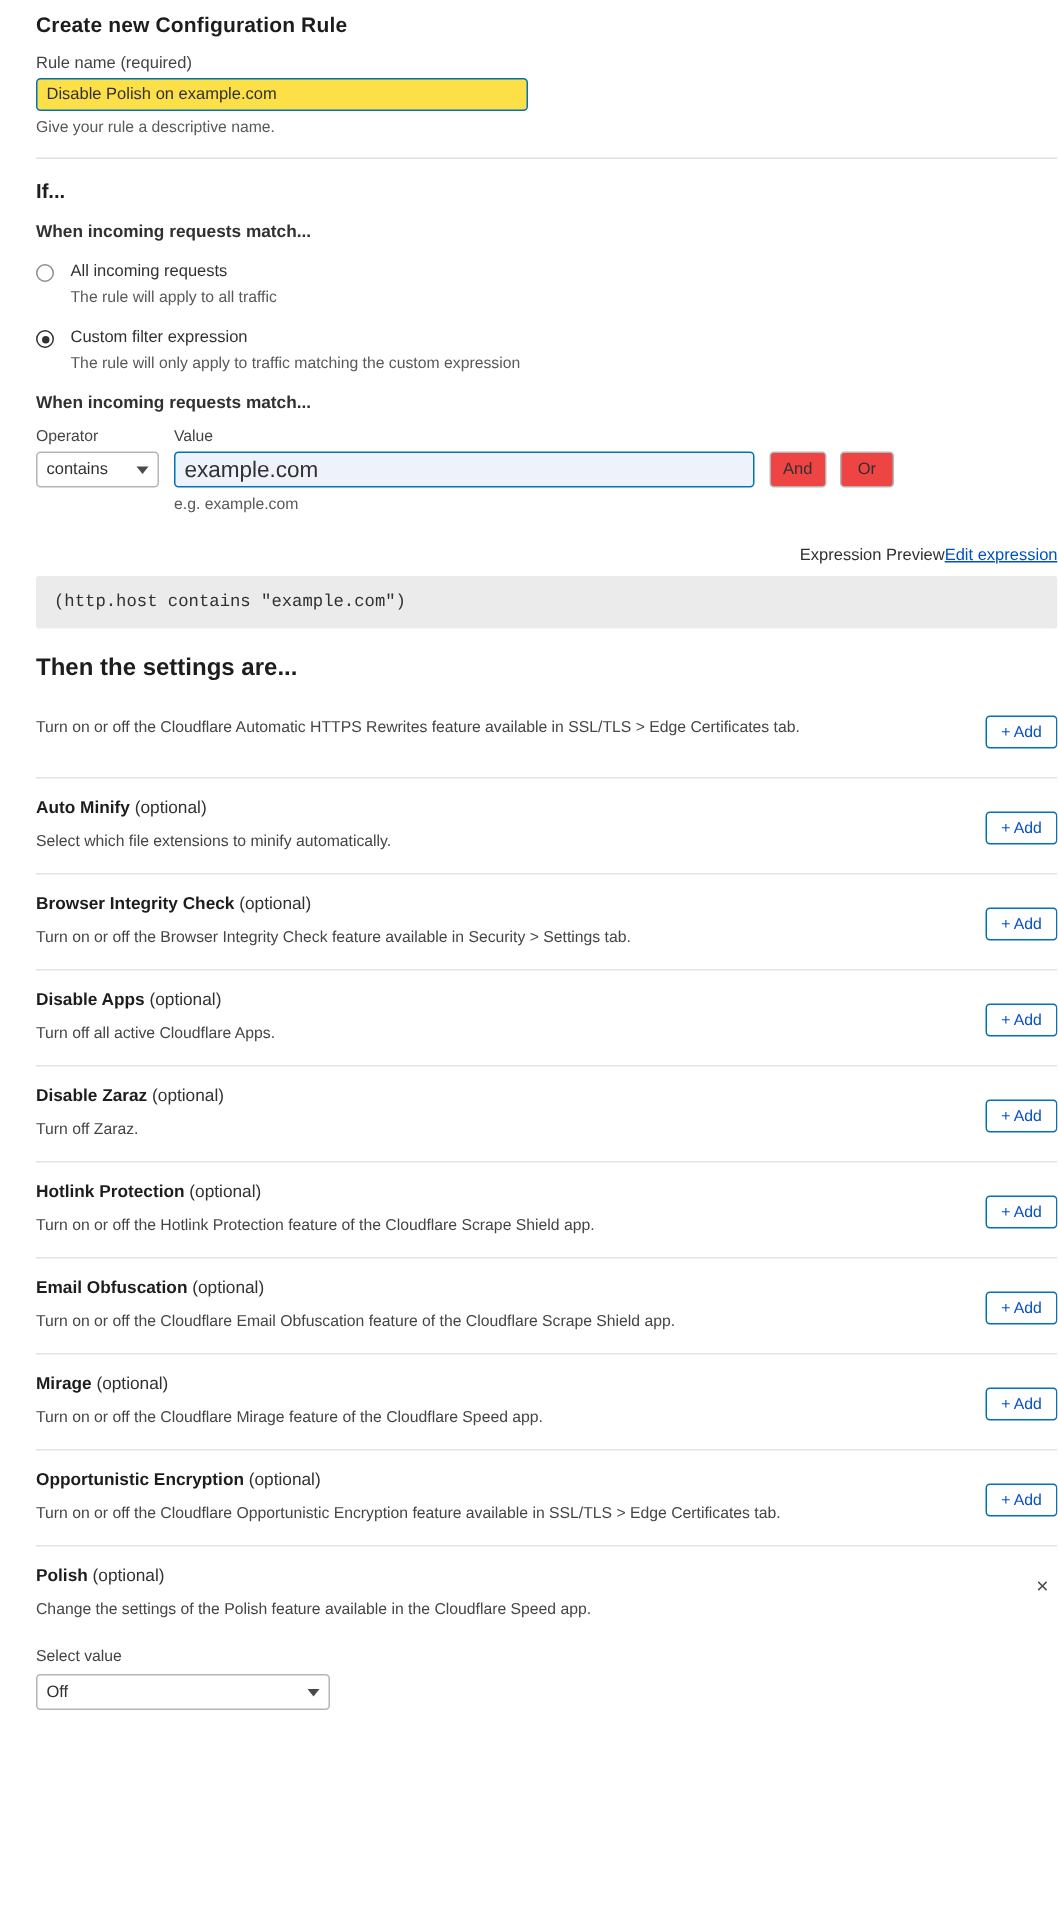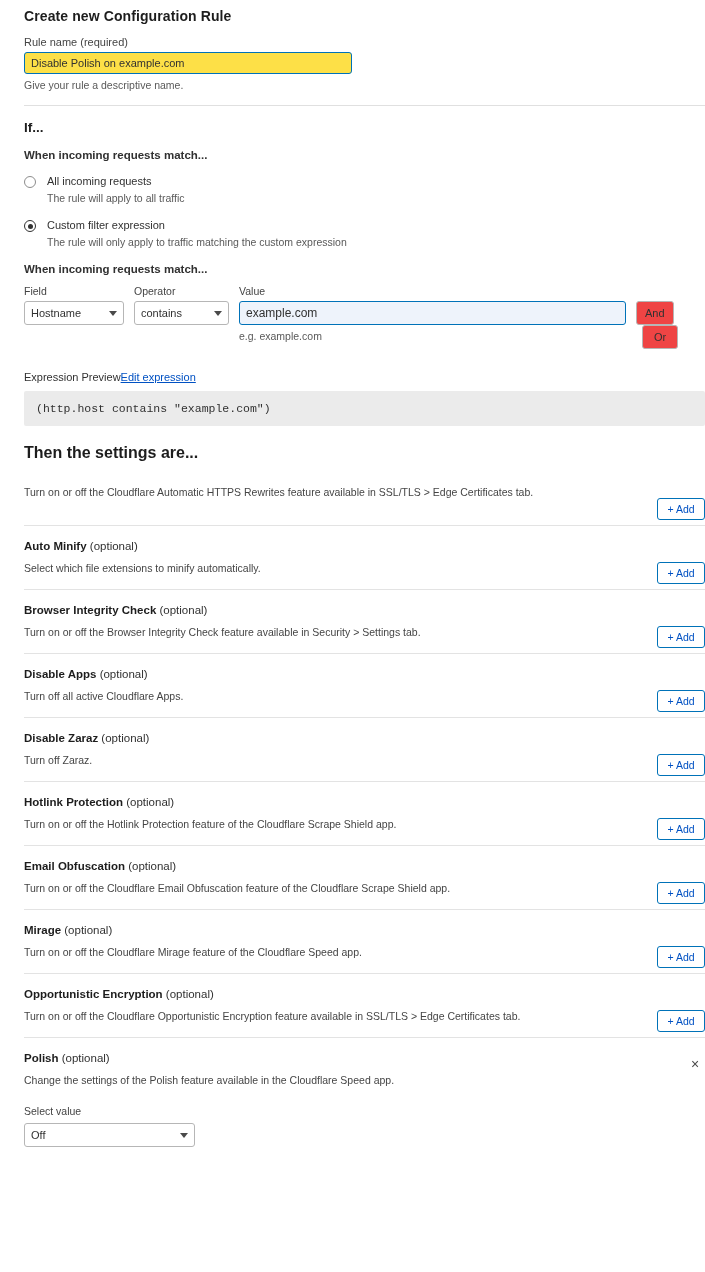--- a/index.html
+++ b/index.html
@@ -134,29 +134,29 @@
     position: absolute;
     right: 6px;
     top: 50%;
     width: 0; height: 0;
     margin-top: -2px;
     border-left: 4px solid transparent;
     border-right: 4px solid transparent;
     border-top: 5px solid #4a4a4a;
   }
   .select.field { width: 100px; }
-  .select.operator { width: 95px; text-align: right; }
+  .select.operator { width: 82px; text-align: right; }
   .value-input {
     width: 387px;
     height: 24px;
     border: 1px solid #0072b8;
     border-radius: 3px;
     background: #eef3fb;
     padding: 0 6px;
-    font-size: 12px;
+    font-size: 15px;
     color: #313131;
     font-family: "Liberation Sans", sans-serif;
     outline: none;
   }
   .value-hint {
     font-size: 10.5px;
     color: #595959;
     margin-top: 5px;
   }
   .btn-sm {
@@ -167,21 +167,21 @@
     background: #ef4444;
     font-size: 11px;
     color: #313131;
     font-family: "Liberation Sans", sans-serif;
     cursor: pointer;
     padding: 0 8px;
   }
   .btn-sm + .btn-sm { margin-left: 6px; }
   .preview-head {
     display: flex;
-    justify-content: flex-start;
+    justify-content: flex-end;
     align-items: baseline;
     margin-top: 22px;
     width: 681px;
   }
   .preview-label {
     font-size: 11px;
     color: #313131;
   }
   .edit-link {
     font-size: 11px;
@@ -224,21 +224,21 @@
   }
   .s-desc {
     font-size: 10.5px;
     color: #454545;
     margin-top: 9px;
     line-height: 14px;
   }
   .add-btn {
     position: absolute;
     right: 0;
-    top: 36px;
+    top: 22px;
     width: 48px;
     height: 22px;
     border: 1px solid #0072b8;
     border-radius: 3px;
     background: #fff;
     color: #0051c3;
     font-size: 10.5px;
     font-family: "Liberation Sans", sans-serif;
     cursor: pointer;
     line-height: 20px;
@@ -256,21 +256,21 @@
     font-size: 14px;
     line-height: 16px;
     text-align: center;
   }
   .select-value-label {
     font-size: 10.5px;
     color: #444;
     margin-top: 18px;
   }
   .select.value-select {
-    width: 171px;
+    width: 196px;
     height: 24px;
     margin-top: 6px;
     align-items: center;
   }
 </style>
 </head>
 <body>
 
 <div class="page">
 
@@ -297,27 +297,20 @@
     <span class="radio checked"></span>
     <span class="radio-text">
       <div class="r-title">Custom filter expression</div>
       <div class="r-desc">The rule will only apply to traffic matching the custom expression</div>
     </span>
   </div>
 
   <div class="sub-heading">When incoming requests match...</div>
 
   <div class="expr-row">
-    <div class="expr-col">
-      <div class="col-label">Field</div>
-      <div class="select field">
-        <span>Hostname</span>
-        <span class="caret"></span>
-      </div>
-    </div>
 
     <div class="expr-col">
       <div class="col-label">Operator</div>
       <div class="select operator">
         <span>contains</span>
         <span class="caret"></span>
       </div>
     </div>
 
     <div class="expr-col">

